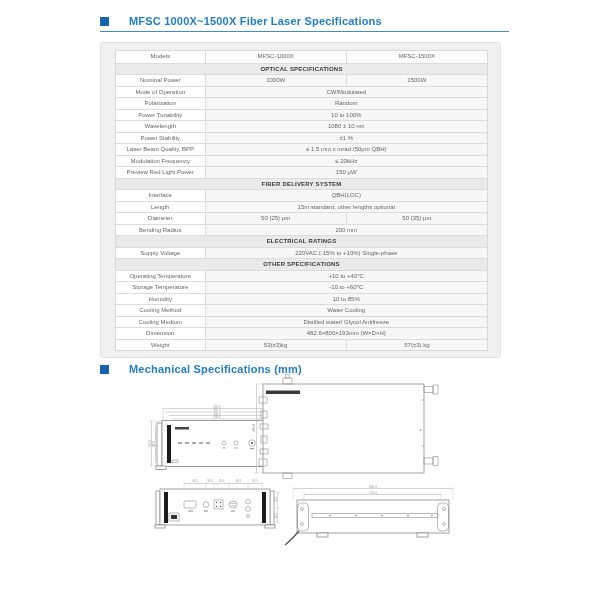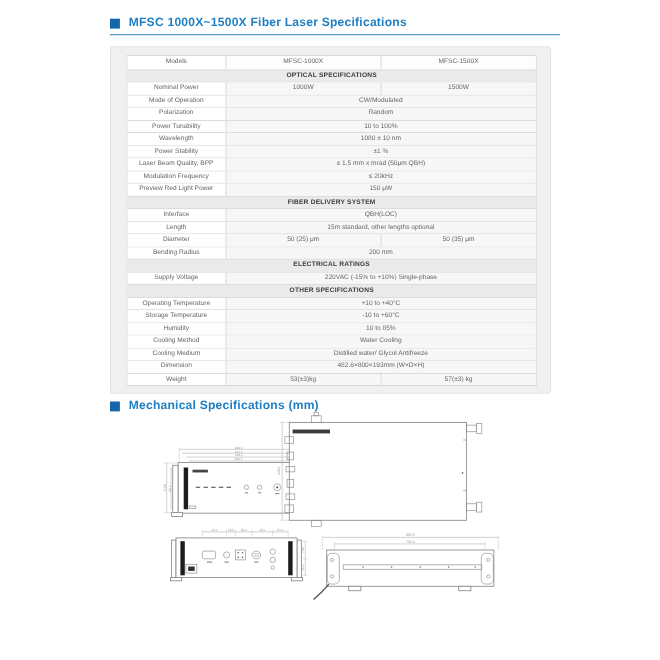--- a/index.html
+++ b/index.html
@@ -3,21 +3,21 @@
 <meta charset="utf-8">
 <style>
   html,body{margin:0;padding:0;}
   body{
     width:600px;height:600px;position:relative;overflow:hidden;
     background:#ffffff;
     font-family:"Liberation Sans", sans-serif;
     -webkit-font-smoothing:antialiased;
   }
   
-  .sec-title{position:absolute;left:100px;display:flex;align-items:center;gap:8px;}
+  .sec-title{position:absolute;left:100px;display:flex;align-items:center;gap:20px;}
   .sec-title .sq{width:9px;height:9px;background:#1565ad;flex:0 0 auto;}
   .sec-title .txt{font-size:11px;font-weight:bold;color:#1f7fc4;letter-spacing:.2px;white-space:nowrap;}
   #title1{top:15px;}
   #title2{top:363px;}
   #rule1{position:absolute;left:100px;top:31px;width:409px;height:0;border-top:1px solid #3d8fcb;}
   
   #panel{position:absolute;left:100px;top:42px;width:401px;height:316px;background:#f0f0f0;border:1px solid #e2e2e2;border-radius:3px;box-sizing:border-box;}
   
   #spec-table{position:absolute;left:115px;top:50px;width:373px;background:#ffffff;border:1px solid #d9d9d9;box-sizing:border-box;font-size:6px;color:#666;}
   .t-row{display:flex;height:11.5px;line-height:11px;box-sizing:border-box;border-top:1px solid #dcdcdc;}

